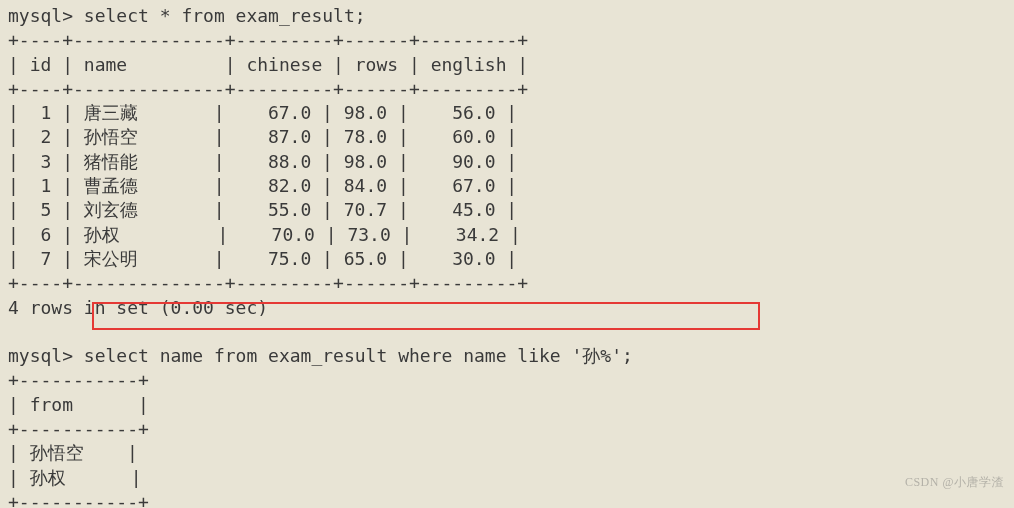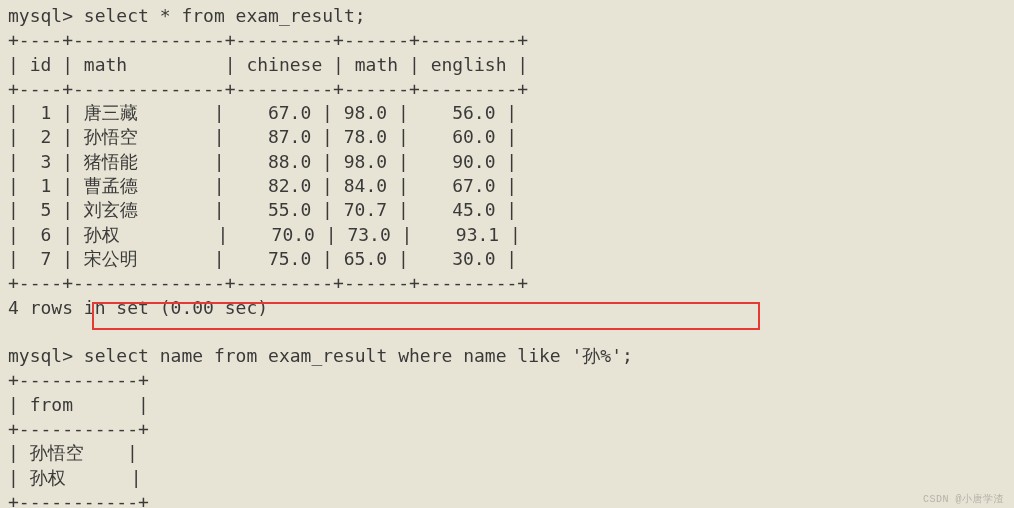--- a/index.html
+++ b/index.html
@@ -22,40 +22,40 @@
     }
     .highlight-box {
       position: absolute;
       border: 2px solid #e53935;
       background: transparent;
       pointer-events: none;
     }
     .watermark {
       position: absolute;
       right: 10px;
-      bottom: 2px;
-      font-family: Liberation Mono, monospace;
-      font-size: 10px;
+      bottom: 18px;
+      font-family: Liberation Serif, serif;
+      font-size: 12px;
       color: rgba(100,100,100,0.4);
       letter-spacing: 0.5px;
     }
   </style>
 </head>
 <body>
 
 <pre><span>mysql&gt; select * from exam_result;</span>
 <span>+----+--------------+---------+------+---------+</span>
-<span>| id | math         | chinese | math | english |</span>
+<span>| id | name         | chinese | rows | english |</span>
 <span>+----+--------------+---------+------+---------+</span>
 <span>|  1 | 唐三藏       |    67.0 | 98.0 |    56.0 |</span>
 <span>|  2 | 孙悟空       |    87.0 | 78.0 |    60.0 |</span>
 <span>|  3 | 猪悟能       |    88.0 | 98.0 |    90.0 |</span>
 <span>|  1 | 曹孟德       |    82.0 | 84.0 |    67.0 |</span>
 <span>|  5 | 刘玄德       |    55.0 | 70.7 |    45.0 |</span>
-<span>|  6 | 孙权         |    70.0 | 73.0 |    93.1 |</span>
+<span>|  6 | 孙权         |    70.0 | 73.0 |    34.2 |</span>
 <span>|  7 | 宋公明       |    75.0 | 65.0 |    30.0 |</span>
 <span>+----+--------------+---------+------+---------+</span>
 <span>4 rows in set (0.00 sec)</span>
 
 <span><span>mysql&gt; </span><span>select name from exam_result where name like '孙%';</span></span>
 <span>+-----------+</span>
 <span>| from      |</span>
 <span>+-----------+</span>
 <span>| 孙悟空    |</span>
 <span>| 孙权      |</span>

